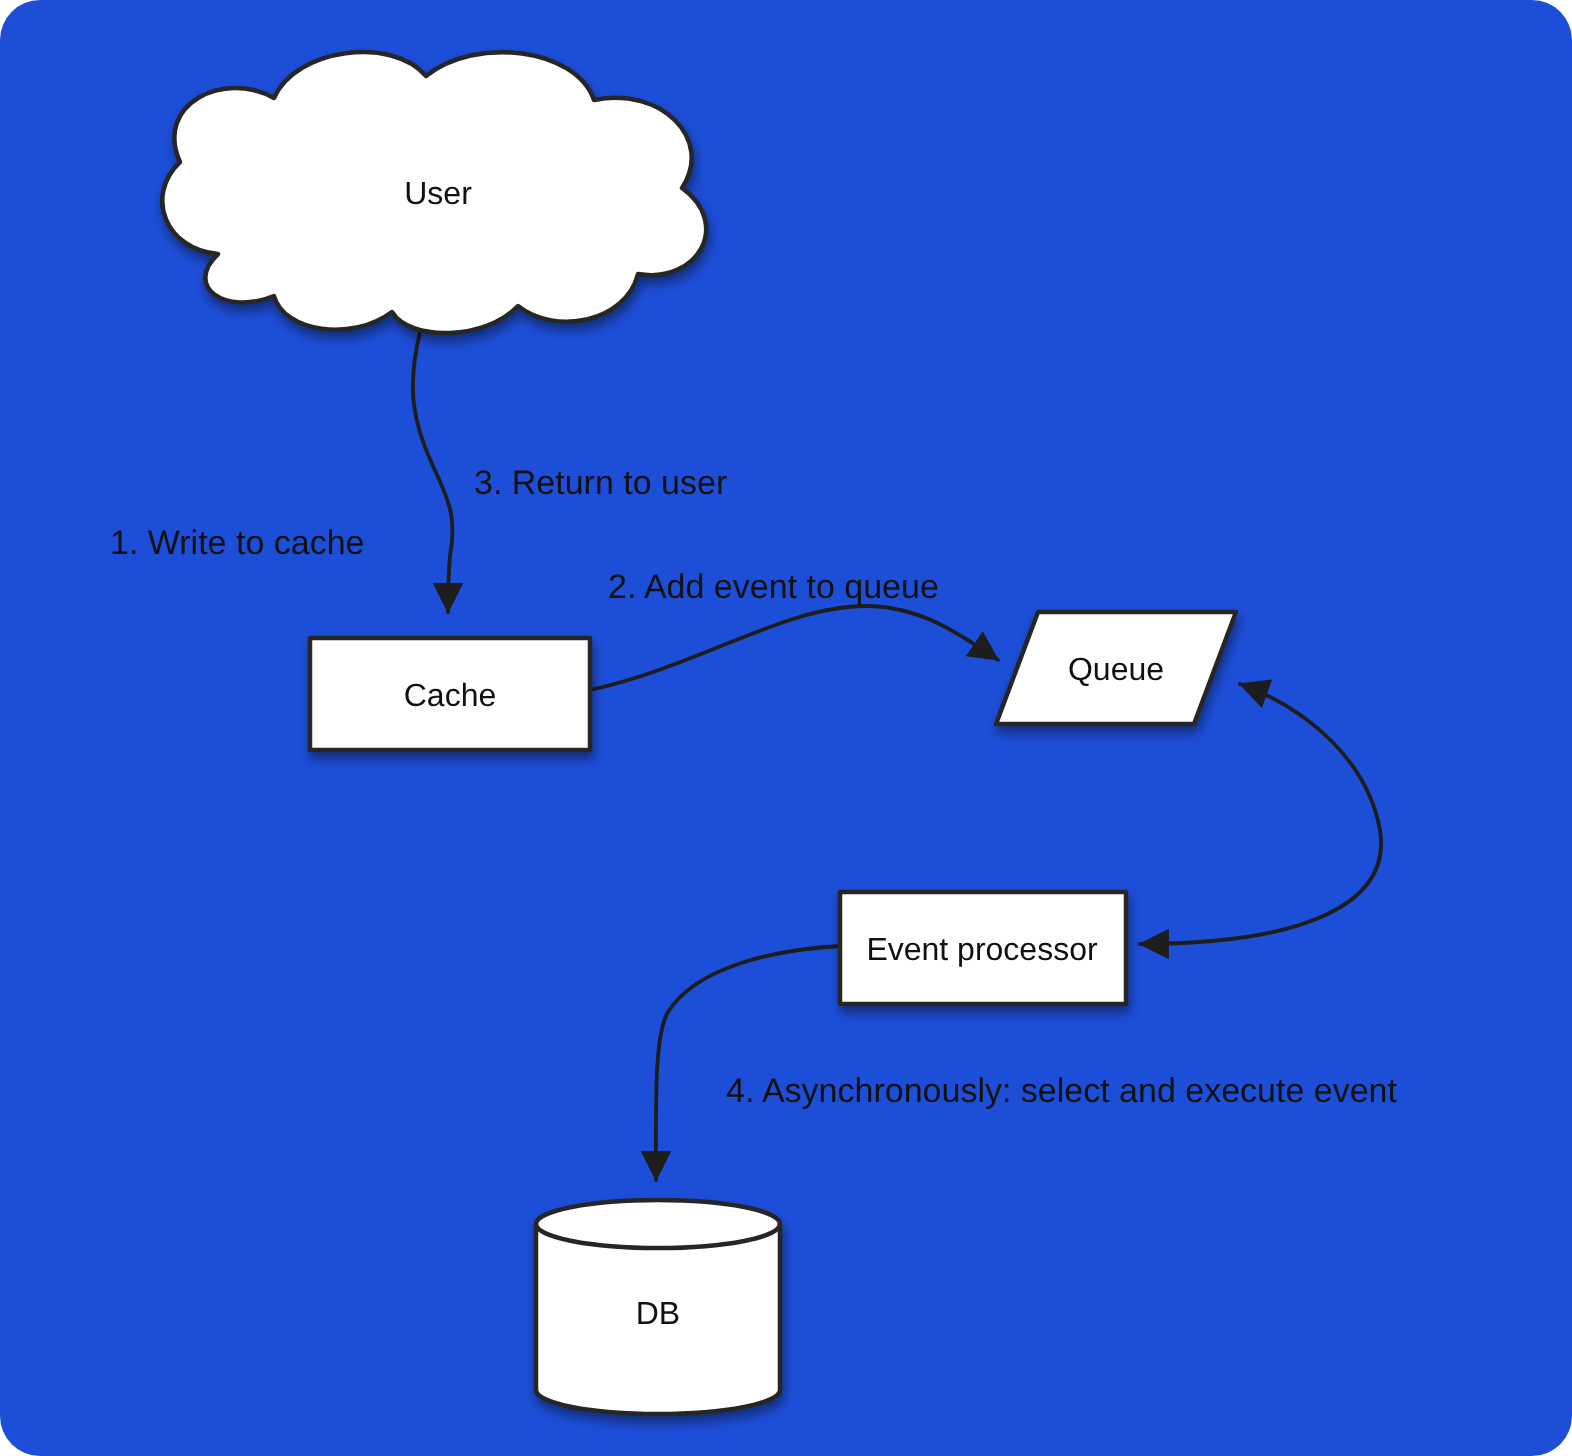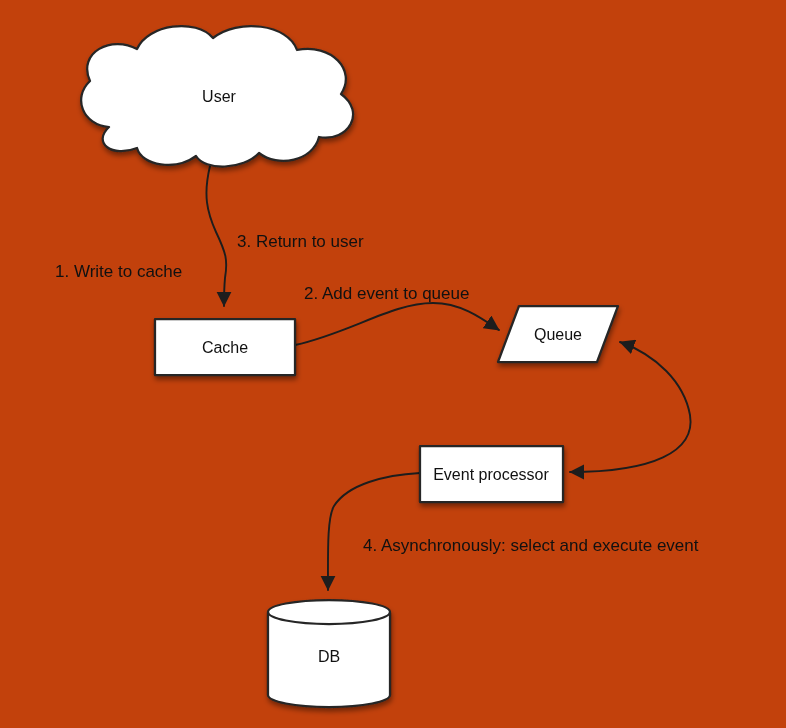--- a/index.html
+++ b/index.html
@@ -8,21 +8,22 @@
     background: #ffffff;
     width: 786px;
     height: 728px;
     overflow: hidden;
     font-family: "Liberation Sans", sans-serif;
   }
   .stage {
     position: relative;
     width: 786px;
     height: 728px;
-    background: #c2410c;
+    background: #1d4ed8;
+    border-radius: 20px;
   }
   svg { display: block; }
   .shape {
     fill: #ffffff;
     stroke: #262626;
     stroke-width: 2.25;
     stroke-linejoin: round;
   }
   .edge {
     fill: none;

